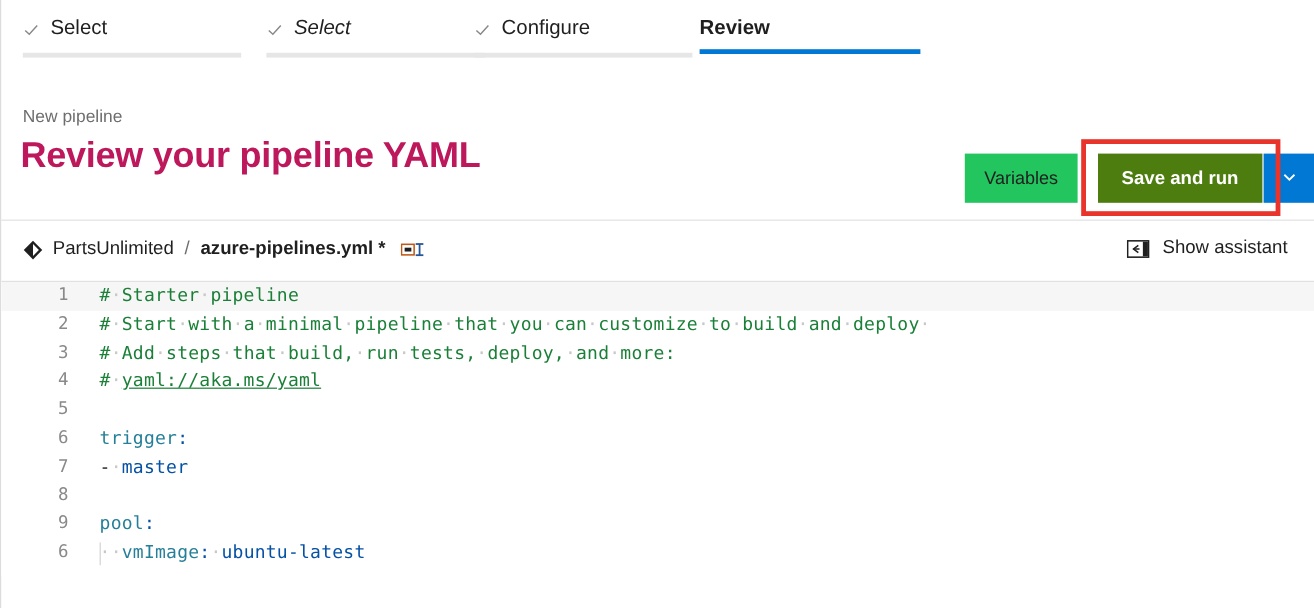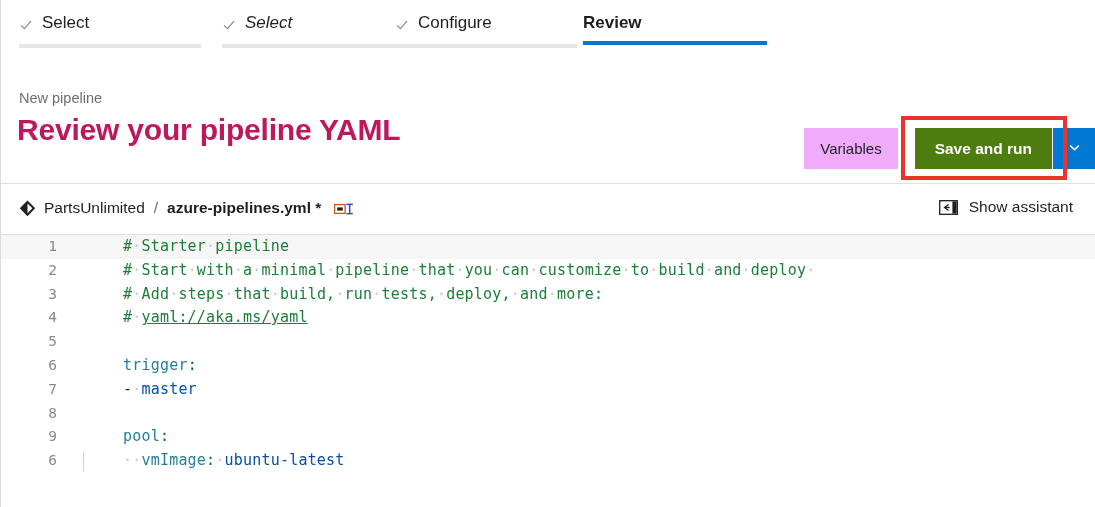--- a/index.html
+++ b/index.html
@@ -103,21 +103,21 @@
     margin: 0;
   }
   .header-actions {
     position: absolute;
     right: 0px;
     top: 72px;
     display: flex;
     align-items: center;
   }
   .btn-variables {
-    background: #f0abfc;
+    background: #22c55e;
     color: #1f1f1f;
     border: none;
     height: 41px;
     padding: 0 16px;
     font-size: 15px;
     font-family: "Liberation Sans", sans-serif;
     cursor: pointer;
     line-height: 41px;
     white-space: nowrap;
   }
@@ -244,21 +244,20 @@
     color: #8a8a8a;
     font-size: 14.5px;
     font-family: "DejaVu Sans Mono", monospace;
   }
   .linetext {
     position: absolute;
     left: 82px;
     top: 0;
     font-family: "DejaVu Sans Mono", monospace;
     letter-spacing: 0.2px;
-    margin-left: 40px;
   }
   .tok-comment { color: #1a7f37; }
   .tok-key { color: #267f99; }
   .tok-val { color: #0451a5; }
   .tok-punc { color: #0451a5; }
   .tok-dash { color: #1f1f1f; }
   .tok-link { color: #1a7f37; text-decoration: underline; }
   .ws { color: #c8c8c8; }
   .indent-guide {
     position: absolute;

